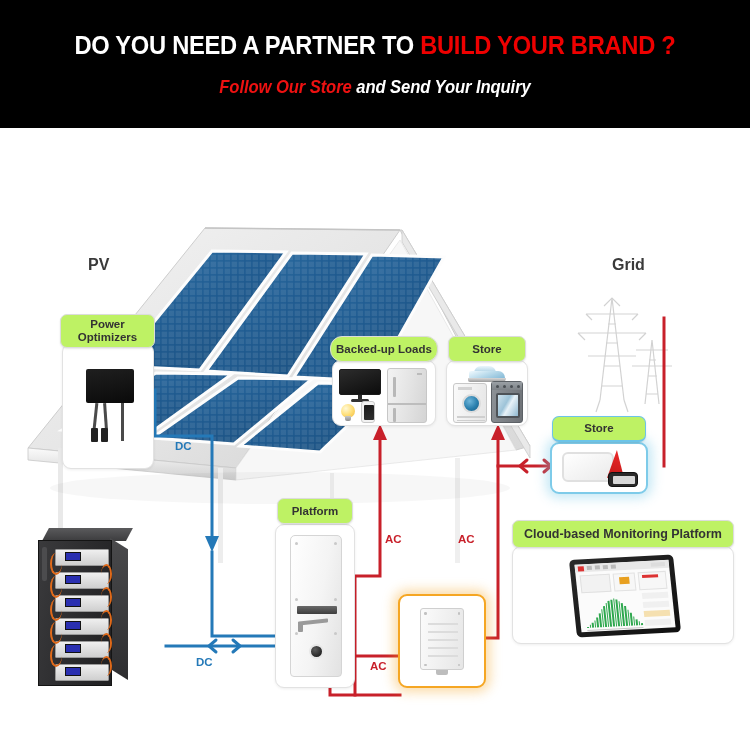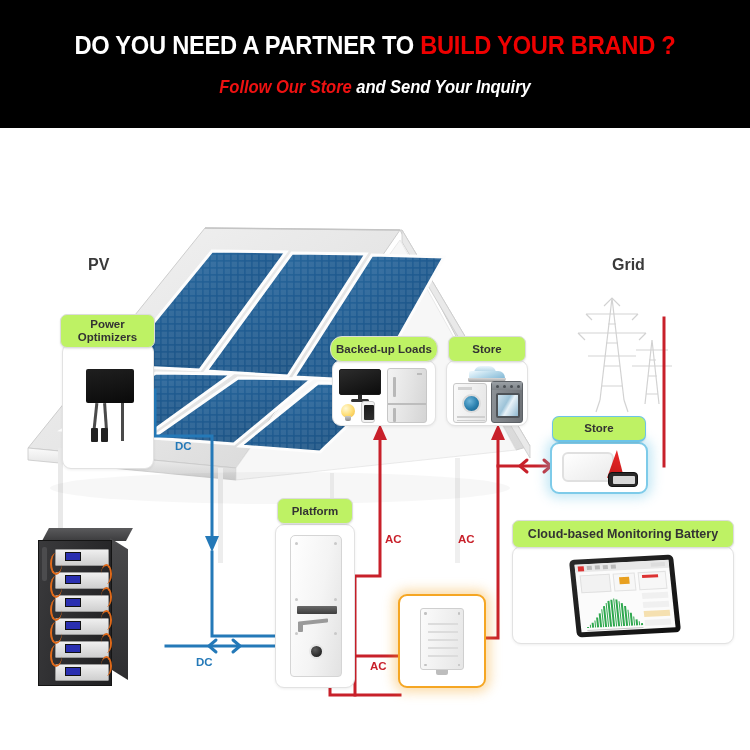--- a/index.html
+++ b/index.html
@@ -411,21 +411,21 @@
         <div class="at-vent" style="position:absolute; left:7px; top:38px; width:30px; height:1.5px;"></div>
         <div class="at-vent" style="position:absolute; left:7px; top:46px; width:30px; height:1.5px;"></div>
         <div style="position:absolute; left:3px; top:3px; width:2.5px; height:2.5px; background:#c2c2c2; border-radius:50%;"></div>
         <div style="position:absolute; right:3px; top:3px; width:2.5px; height:2.5px; background:#c2c2c2; border-radius:50%;"></div>
         <div style="position:absolute; left:3px; bottom:3px; width:2.5px; height:2.5px; background:#c2c2c2; border-radius:50%;"></div>
         <div style="position:absolute; right:3px; bottom:3px; width:2.5px; height:2.5px; background:#c2c2c2; border-radius:50%;"></div>
       </div>
       <div class="art at-foot" style="left:36px; top:74px; width:12px; height:5px;"></div>
     </div>
 
-    <div class="chip" style="left:512px; top:392px; width:222px; height:28px; font-size:12.5px;">Cloud-based Monitoring Battery</div>
+    <div class="chip" style="left:512px; top:392px; width:222px; height:28px; font-size:12.5px;">Cloud-based Monitoring Platform</div>
     <div class="panel" style="left:512px; top:418px; width:222px; height:98px;">
       <div class="art tab-frame" style="left:60px; top:10px; width:104px; height:78px; transform: rotate(-6deg) skewY(3deg);">
         <div class="tab-screen" style="position:absolute; left:5px; top:5px; width:94px; height:68px; overflow:hidden;">
           <div class="tab-topbar" style="position:absolute; left:0; top:0; width:100%; height:8px;"></div>
           <div style="position:absolute; left:3px; top:1.5px; width:6px; height:5px; background:#d33;"></div>
           <div style="position:absolute; left:12px; top:2px; width:5px; height:4px; background:#bbb;"></div>
           <div style="position:absolute; left:20px; top:2px; width:5px; height:4px; background:#bbb;"></div>
           <div style="position:absolute; left:28px; top:2px; width:5px; height:4px; background:#bbb;"></div>
           <div style="position:absolute; left:36px; top:2px; width:5px; height:4px; background:#bbb;"></div>
           <div style="position:absolute; right:4px; top:2px; width:14px; height:4px; background:#ddd;"></div>

